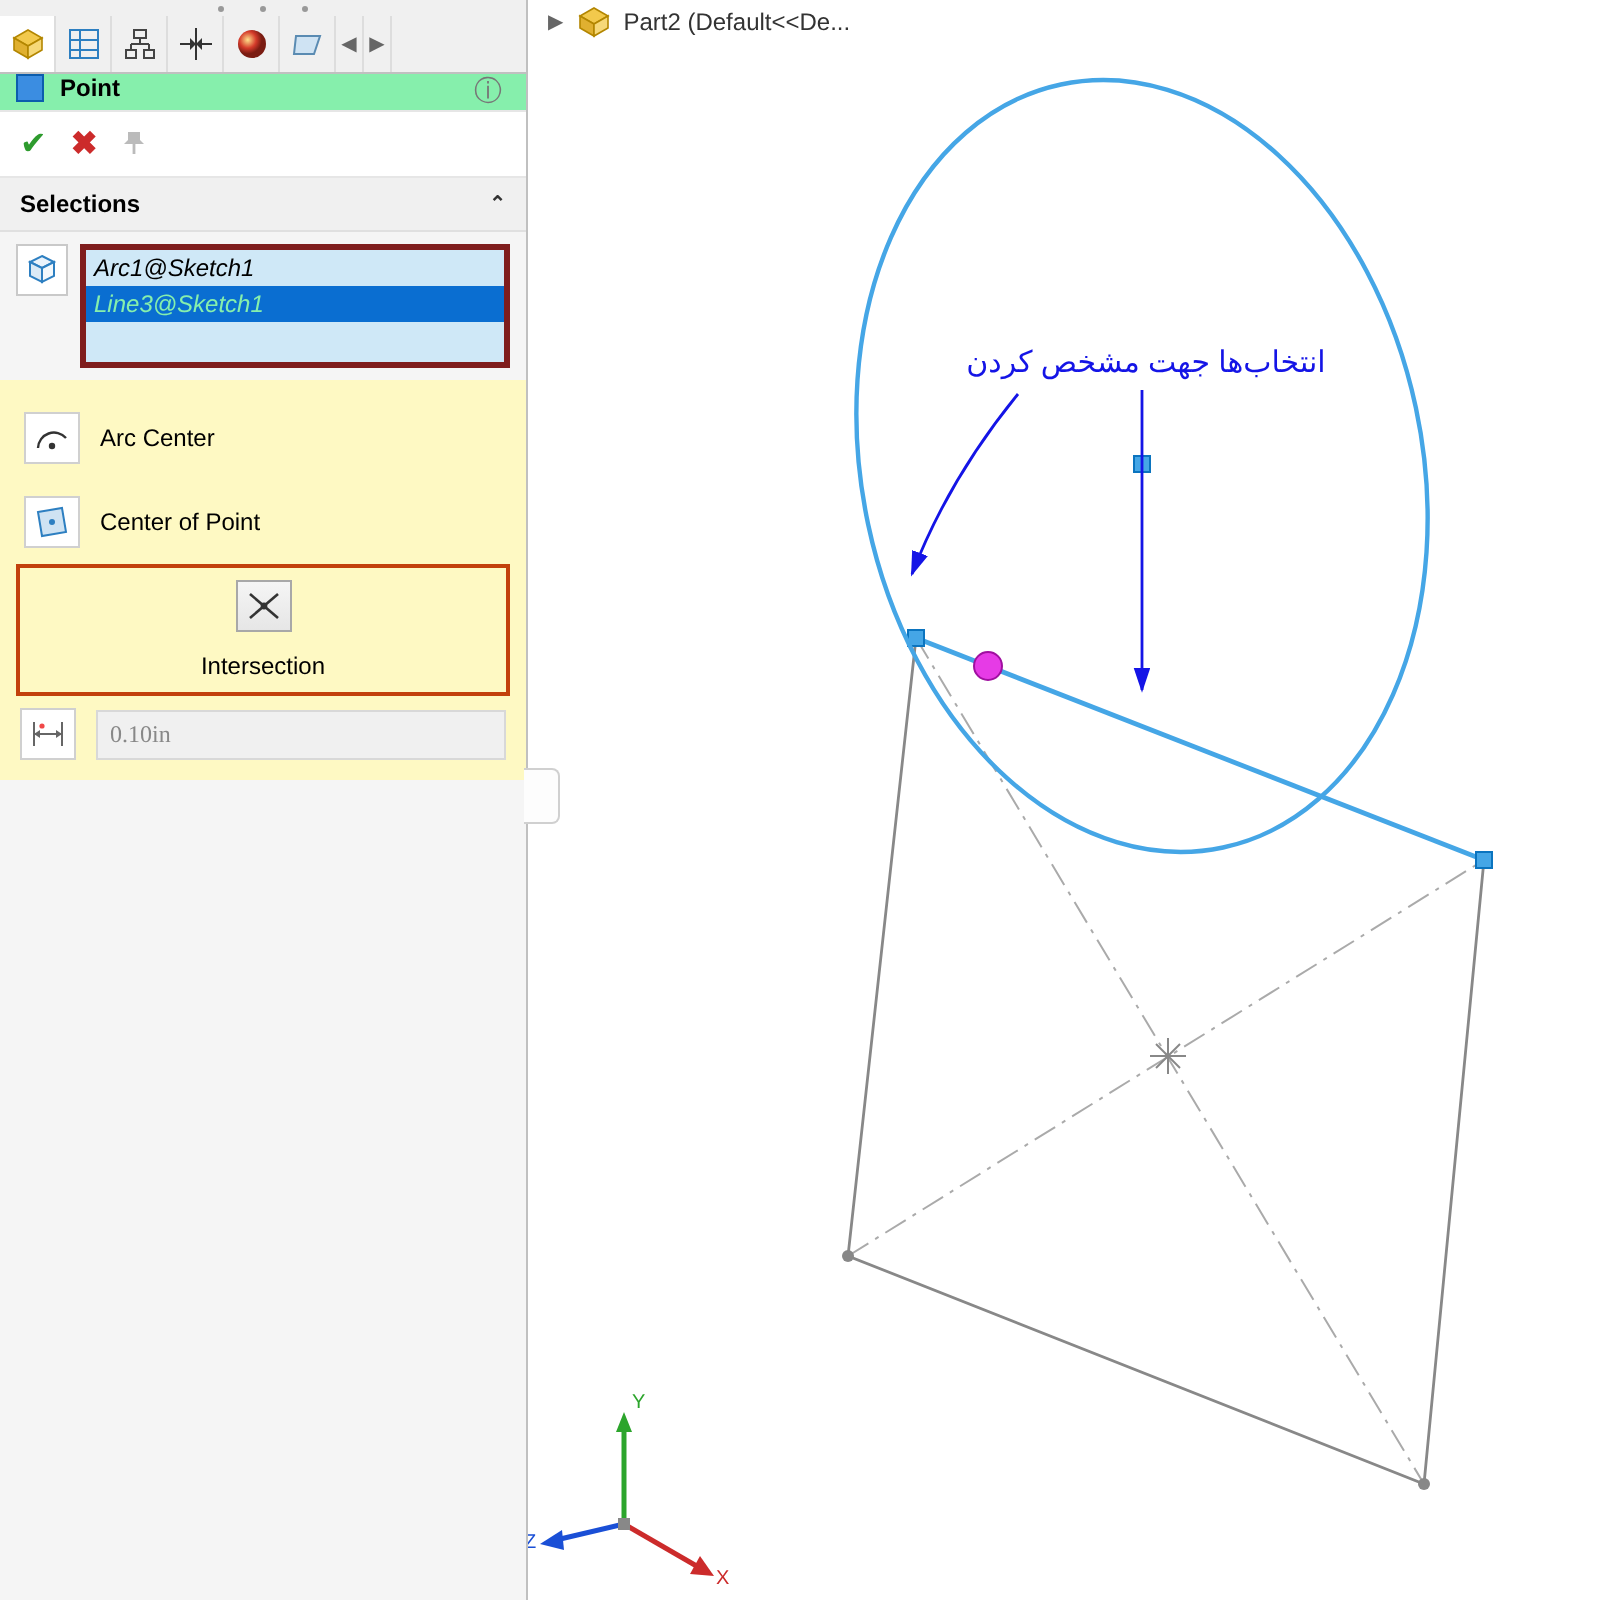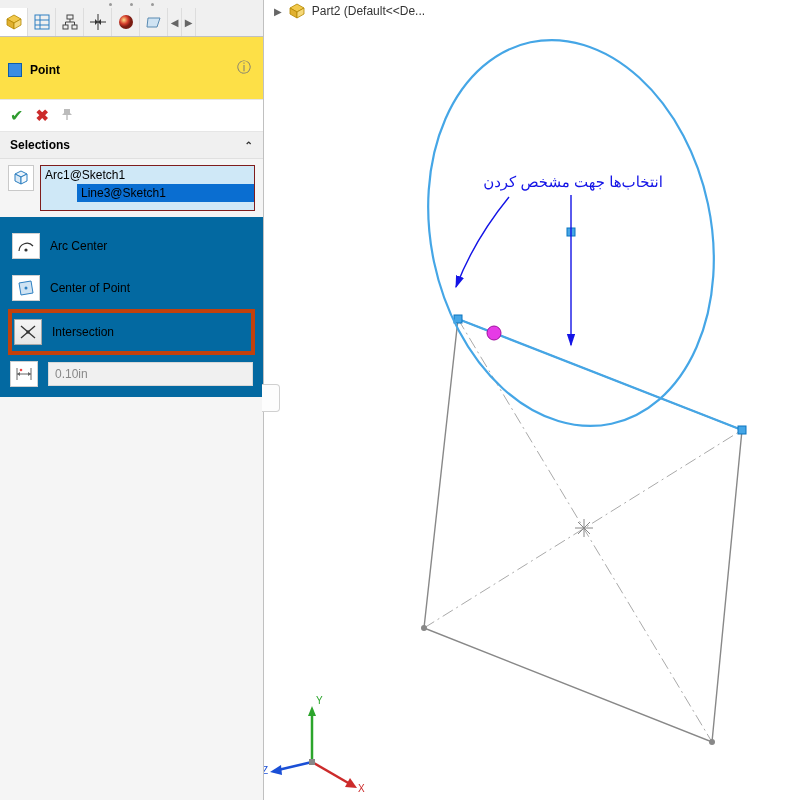--- a/index.html
+++ b/index.html
@@ -42,23 +42,23 @@
     display: flex;
     align-items: center;
     justify-content: center;
     border-right: 1px solid #ddd;
     cursor: pointer;
   }
   .tab.active { background: #fff; }
   .tab-nav-arrow { width: 14px; font-size: 10px; color: #666; }
   .header {
     display: flex;
-    align-items: flex-end;
-    padding: 22px 8px;
-    background: #fde047;
+    align-items: flex-start;
+    padding: 0 8px;
+    background: #86efac;
     border-bottom: 1px solid #e6e6e6;
   }
   .point-icon {
     width: 14px; height: 14px;
     background: #3b8de1;
     border: 1px solid #0b5dad;
     margin-right: 8px;
   }
   .header-title { font-weight: bold; flex: 1; }
   .help-icon { color: #777; font-size: 14px; cursor: pointer; padding: 0 4px; }
@@ -92,48 +92,49 @@
   .sel-ico {
     width: 26px; height: 26px;
     background: #fff;
     border: 1px solid #c9c9c9;
     display: flex;
     align-items: center;
     justify-content: center;
   }
   .sel-list {
     flex: 1;
-    border: 1px solid #7f1d1d;
+    border: 3px solid #7f1d1d;
     background: #cfe8f7;
-    height: 46px;
+    height: 62px;
+    font-style: italic;
   }
   .sel-item {
     padding: 2px 4px;
     font-size: 12px;
     color: #000;
   }
   .sel-item.sel {
     background: #0a6ed1;
-    color: #000000;
-    margin-left: 36px;
+    color: #86efac;
   }
   .options {
-    background: #0369a1;
+    background: #fef9c3;
     padding: 8px 8px 4px 8px;
   }
   .opt-row {
     display: flex;
     align-items: center;
     padding: 6px 2px;
     gap: 10px;
     cursor: pointer;
     border: 2px solid transparent;
   }
   .opt-row.highlight {
-    border: 4px solid #c2410c;
+    border: 2px solid #c2410c;
+    flex-direction: column;
   }
   .opt-row .ico {
     width: 28px; height: 26px;
     display: flex;
     align-items: center;
     justify-content: center;
     background: #fff;
     border: 1px solid #d0d0d0;
   }
   .opt-row.highlight .ico {
@@ -154,20 +155,21 @@
     background: #fff;
     border: 1px solid #d0d0d0;
   }
   .dim-input {
     flex: 1;
     background: #f0f0f0;
     color: #888;
     border: 1px solid #d8d8d8;
     padding: 4px 6px;
     font-size: 12px;
+    font-family: Liberation Serif, serif;
   }
   .canvas {
     flex: 1;
     position: relative;
     background: #fff;
   }
   .breadcrumb {
     position: absolute;
     left: 10px; top: 2px;
     display: flex;

